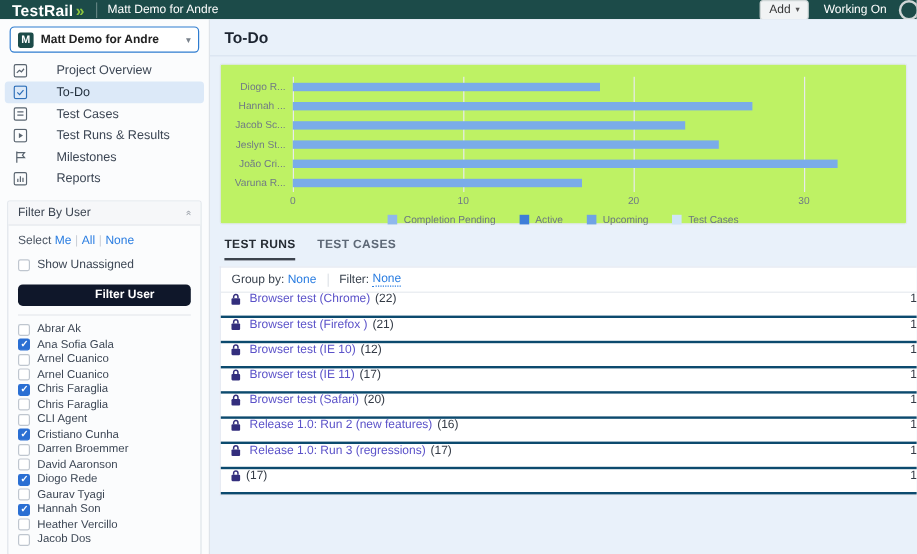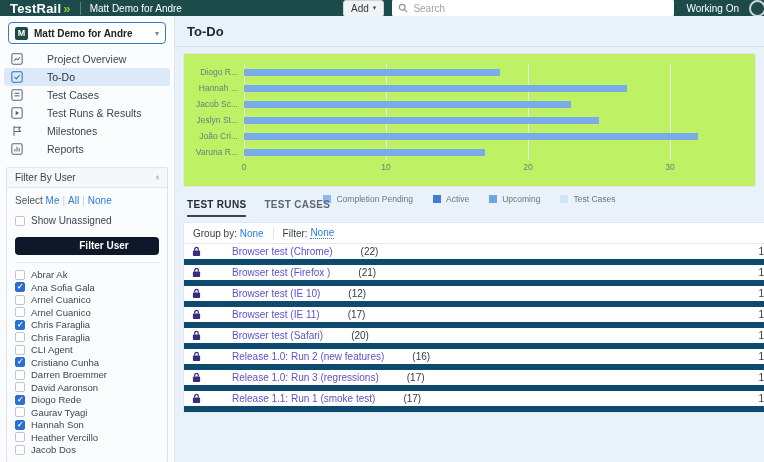--- a/index.html
+++ b/index.html
@@ -56,34 +56,34 @@
 
   .chart-card { margin:6px 8px; background:#bef264; border:1px solid #E1E7F0; border-radius:2px; padding:10px 10px 4px; height:134px; flex:0 0 auto; }
   .chart-wrap { position:relative; margin-left:50px; margin-right:4px; height:96px; }
   .gridline { position:absolute; top:0; bottom:0; width:1px; background:#E8EAEC; }
   .bar-row { height:16px; display:flex; align-items:center; position:relative; }
   .bar { height:7px; border-radius:0; }
   .ylabels { position:absolute; left:-50px; top:0; width:44px; }
   .ylabel { height:16px; display:flex; align-items:center; justify-content:flex-end; font-size:8.5px; color:#707A85; white-space:nowrap; }
   .xticks { position:relative; margin-left:50px; margin-right:4px; height:12px; }
   .xtick { position:absolute; transform:translateX(-50%); font-size:8.5px; color:#707A85; top:2px; }
-  .legend { display:flex; justify-content:center; gap:20px; margin-top:22px; }
+  .legend { display:flex; justify-content:center; gap:20px; margin-top:6px; }
   .legend-item { display:flex; align-items:center; gap:5px; font-size:8.5px; color:#6B7682; }
   .swatch { width:8px; height:8px; flex:0 0 auto; }
 
   .tabs-row { display:flex; gap:18px; padding:6px 12px 0; flex:0 0 auto; }
   .tab { font-size:10px; font-weight:bold; letter-spacing:.3px; color:#5D6876; padding-bottom:5px; cursor:pointer; }
   .tab.active { color:#262C34; border-bottom:2px solid #3C434D; }
 
   .list-card { margin:5px 0 0 8px; background:#fff; border:1px solid #E1E7F0; border-right:none; flex:0 0 auto; }
   .groupbar { display:flex; align-items:center; padding:4px 9px; font-size:10px; color:#39424E; border-bottom:1px solid #E6EAEF; }
   .groupbar a { color:#2A7DE1; text-decoration:none; cursor:pointer; }
   .groupbar a.dotted { border-bottom:1px dotted #2A7DE1; }
   .vsep { width:1px; height:11px; background:#DFE3E8; margin:0 9px; }
-  .run-row { height:21px; display:flex; align-items:center; padding:0 8px; border-bottom:6px solid #0c4a6e; position:relative;gap:24px; }
+  .run-row { height:21px; display:flex; padding:0 8px; border-bottom:2px solid #0c4a6e; position:relative; }
   .run-row .icon { color:#332E7D; display:flex; }
   .run-link { margin-left:7px; font-size:10px; color:#5B52C9; text-decoration:none; cursor:pointer; }
   .run-count { margin-left:4px; font-size:10px; color:#333A45; }
   .run-right { position:absolute; right:0px; font-size:10px; color:#333A45; }
 </style>
 </head>
 <body>
 
 <div class="app">
 
@@ -92,29 +92,20 @@
       <span>TestRail</span>
       <span class="logo-chev">»</span>
     </div>
     <div class="tb-div"></div>
     <span class="tb-project">Matt Demo for Andre</span>
     <div class="topbar-right">
       <div class="add-btn">
         <span>Add</span>
         <span class="add-caret">▾</span>
       </div>
-      <div class="searchbox">
-        <span class="icon">
-          <svg width="10" height="10" viewBox="0 0 12 12" fill="none" stroke="#8a939c" stroke-width="1.5">
-              <circle cx="5" cy="5" r="3.4"></circle>
-              <line x1="7.6" y1="7.6" x2="11" y2="11"></line>
-            </svg>
-        </span>
-        <input type="text" placeholder="Search" style="">
-      </div>
       <span class="working-on">Working On</span>
       <div class="avatar-partial"></div>
     </div>
   </div>
 
   <div class="body-row">
 
     <div class="sidebar">
       <div class="proj-select">
         <span class="proj-avatar">M</span>
@@ -413,21 +404,20 @@
               <span class="run-count">(17)</span>
               <span class="run-right">1</span>
             </div>
             <div class="run-row">
               <span class="icon">
                 <svg width="9" height="11" viewBox="0 0 10 12" fill="currentColor">
                   <rect x="1" y="5" width="8" height="6" rx="1"></rect>
                   <path d="M3 5 V3.5 a2 2 0 0 1 4 0 V5" fill="none" stroke="currentColor" stroke-width="1.4"></path>
                 </svg>
               </span>
-              <a class="run-link">Release 1.1: Run 1 (smoke test)</a>
               <span class="run-count">(17)</span>
               <span class="run-right">1</span>
             </div>
           </div>
       </div>
     </div>
 
   </div>
 </div>
 

